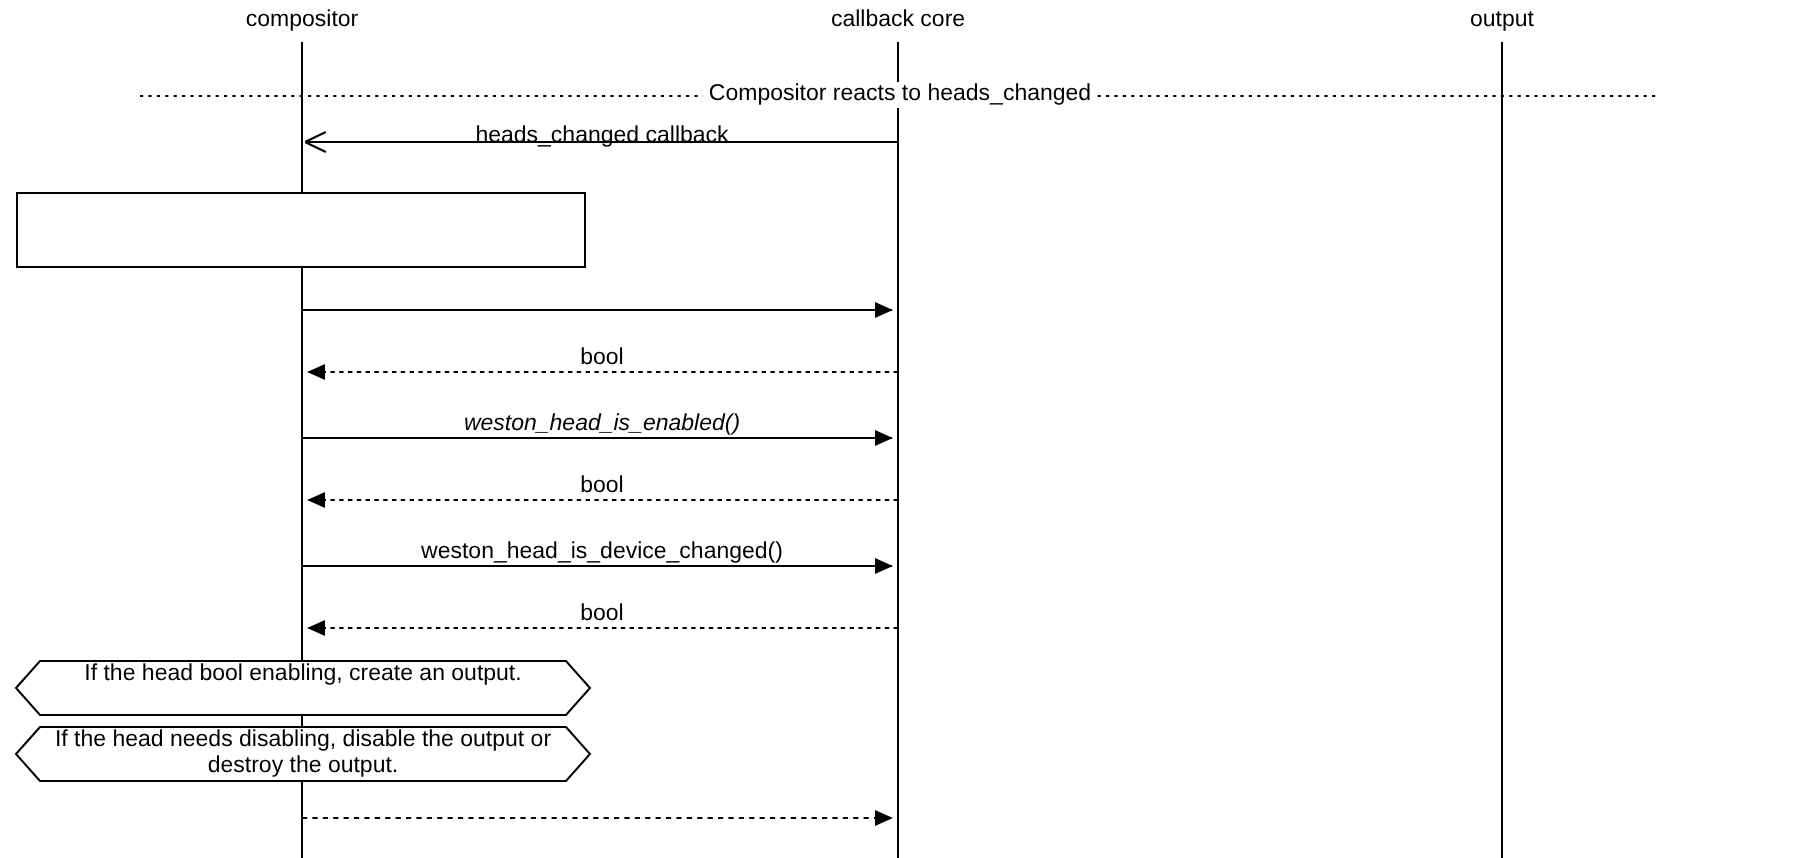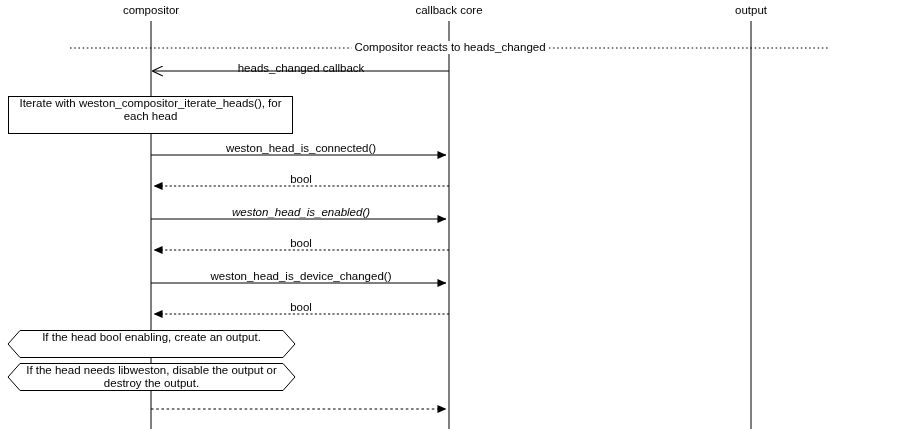--- a/index.html
+++ b/index.html
@@ -109,31 +109,29 @@
   <div class="lbl participant-label" style="left:151px; top:4px;">compositor</div>
 
   <div class="lbl participant-label" style="left:449px; top:4px;">callback core</div>
 
   <div class="lbl participant-label" style="left:751px; top:4px;">output</div>
 
   <div class="lbl divider-label" style="left:450px; top:41px;text-align:right;">Compositor reacts to heads_changed</div>
 
   <div class="lbl msg-label" style="left:301px; top:62px;">heads_changed callback</div>
 
-  <div class="lbl msg-label" style="left:301px; top:142px;">weston_head_is_connected()</div>
 
   <div class="lbl msg-label" style="left:301px; top:173px;">bool</div>
 
   <div class="lbl msg-label" style="left:301px; top:206px;font-style:italic;">weston_head_is_enabled()</div>
 
   <div class="lbl msg-label" style="left:301px; top:237px;">bool</div>
 
   <div class="lbl msg-label" style="left:301px; top:270px;">weston_head_is_device_changed()</div>
 
   <div class="lbl msg-label" style="left:301px; top:301px;">bool</div>
 
-  <div class="lbl note-text" style="left:12px; top:97px; width:277px;">Iterate with weston_compositor_iterate_heads(), for each head</div>
 
   <div class="lbl note-text" style="left:20px; top:331px; width:263px;">If the head bool enabling, create an output.</div>
 
-  <div class="lbl note-text" style="left:20px; top:364px; width:263px;">If the head needs libweston, disable the output or destroy the output.</div>
+  <div class="lbl note-text" style="left:20px; top:364px; width:263px;">If the head needs disabling, disable the output or destroy the output.</div>
 
 </div>
 
 </body></html>

